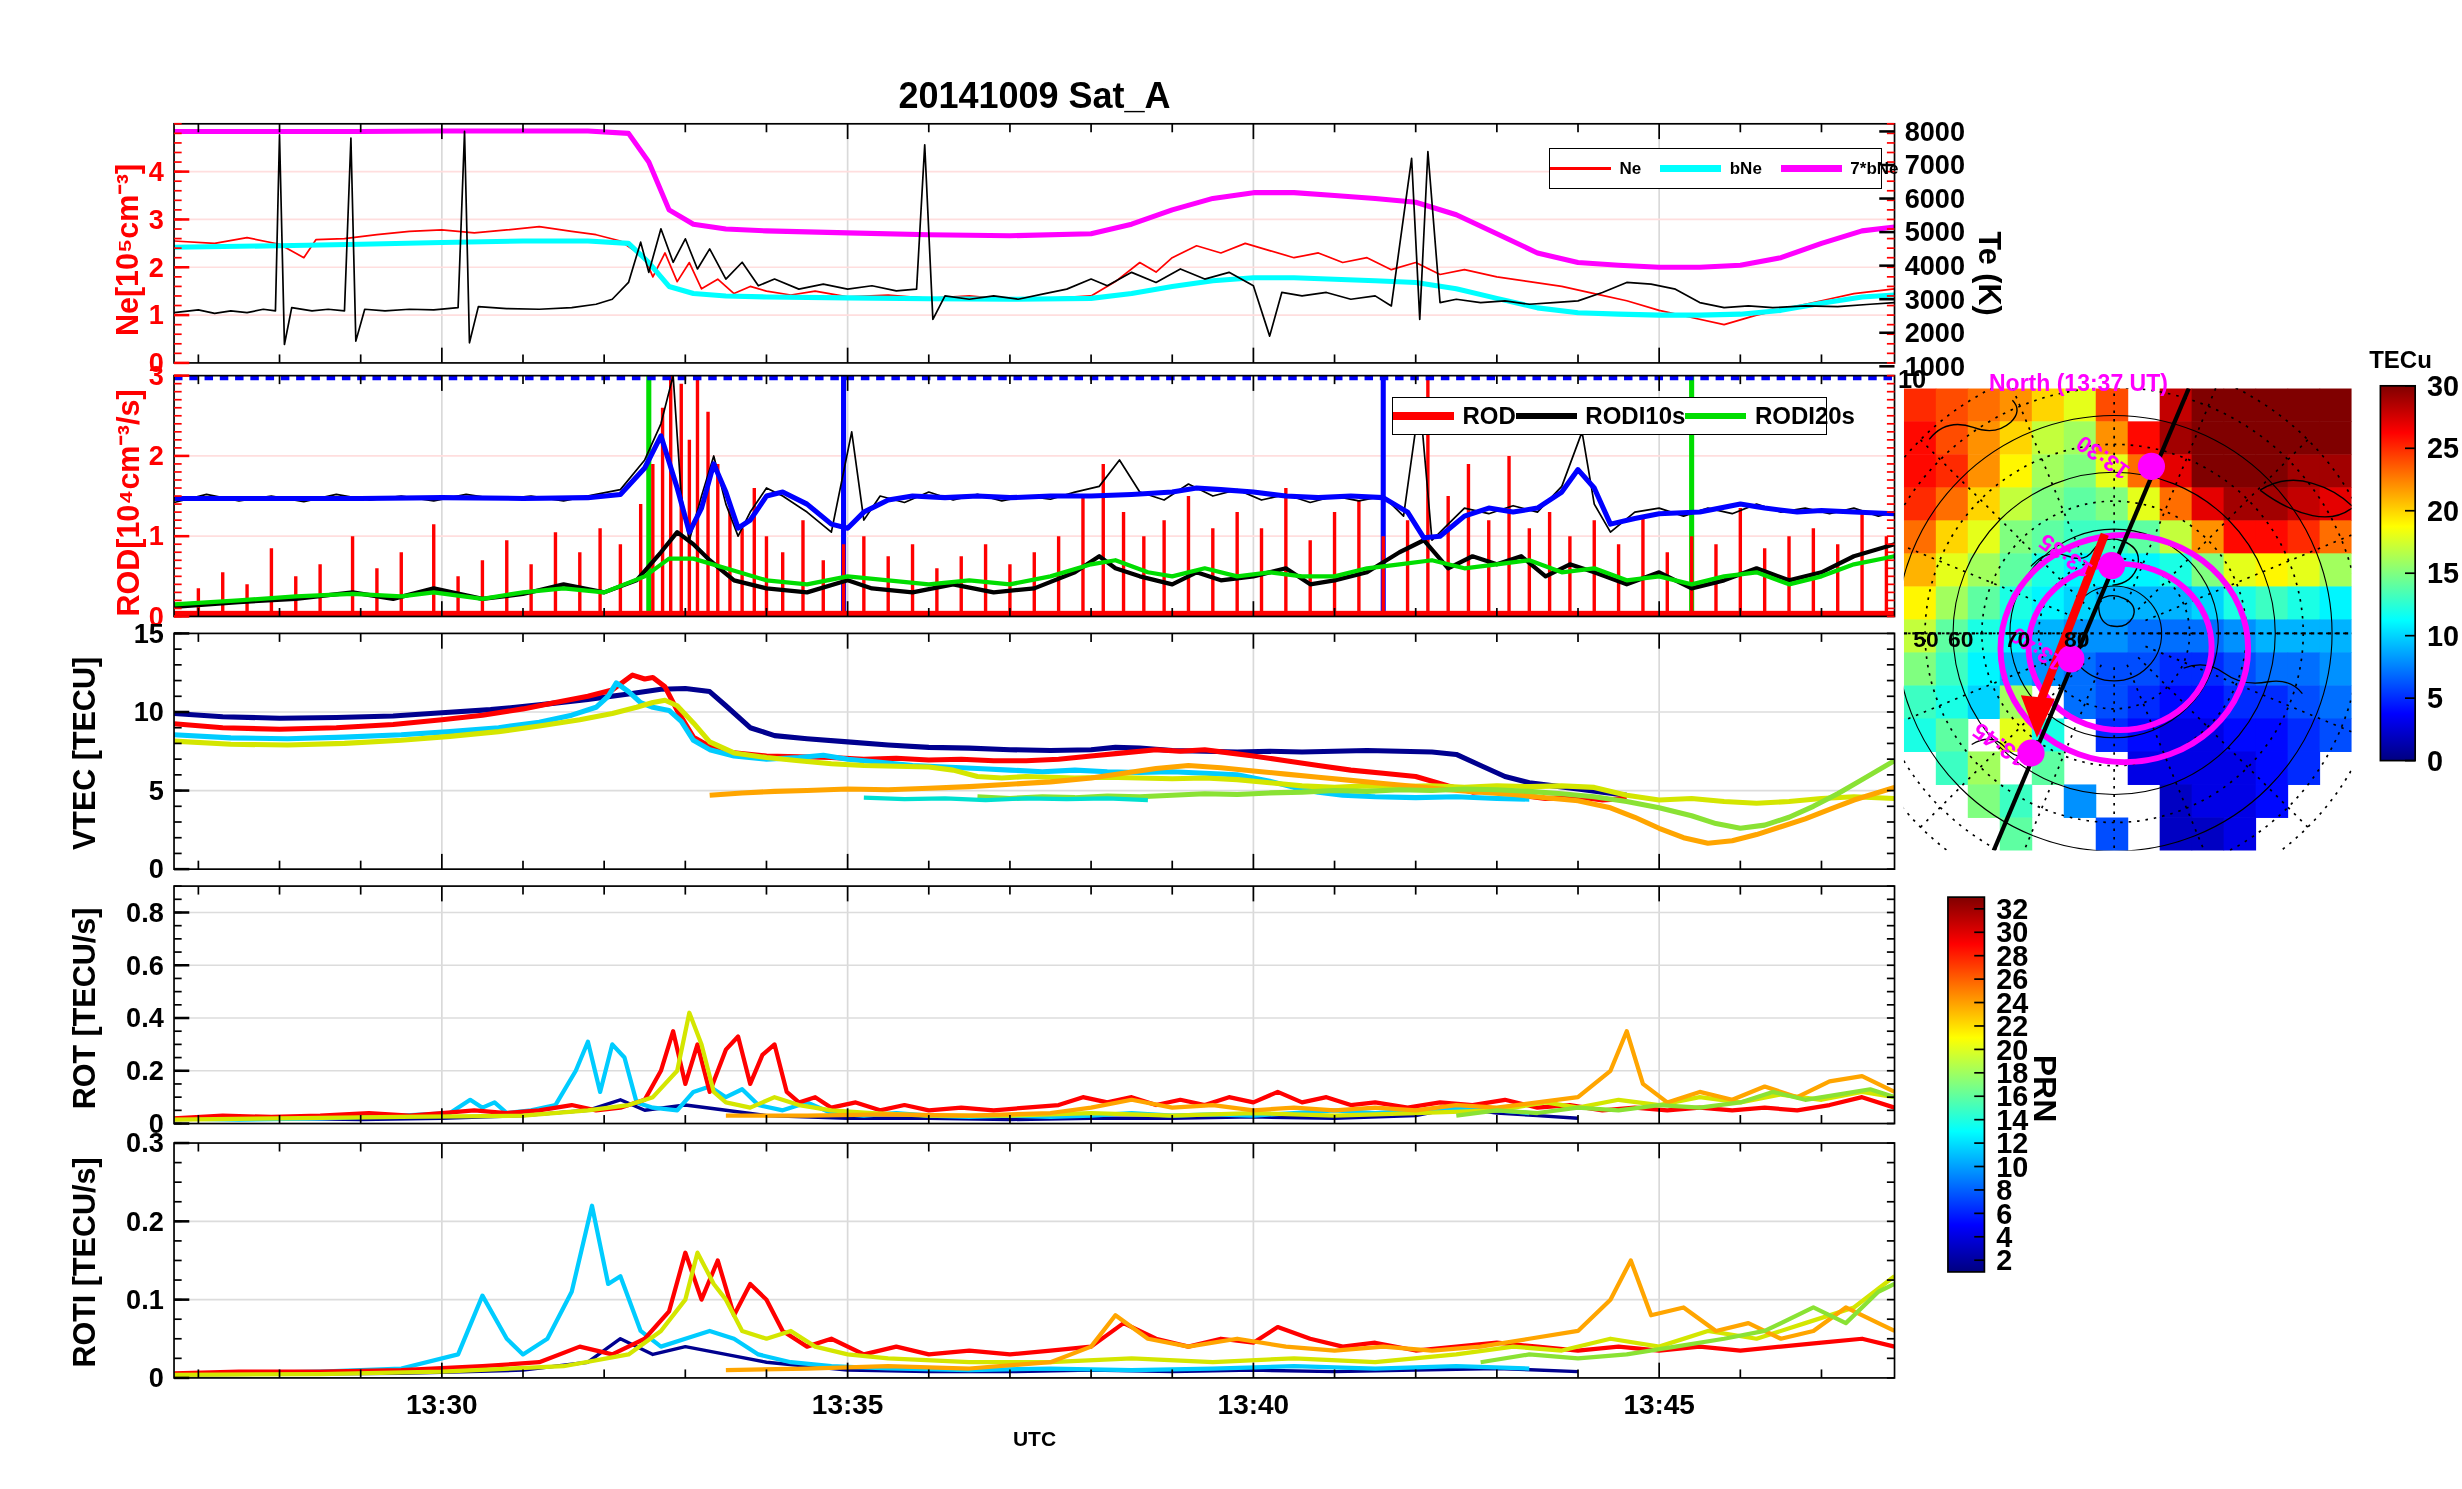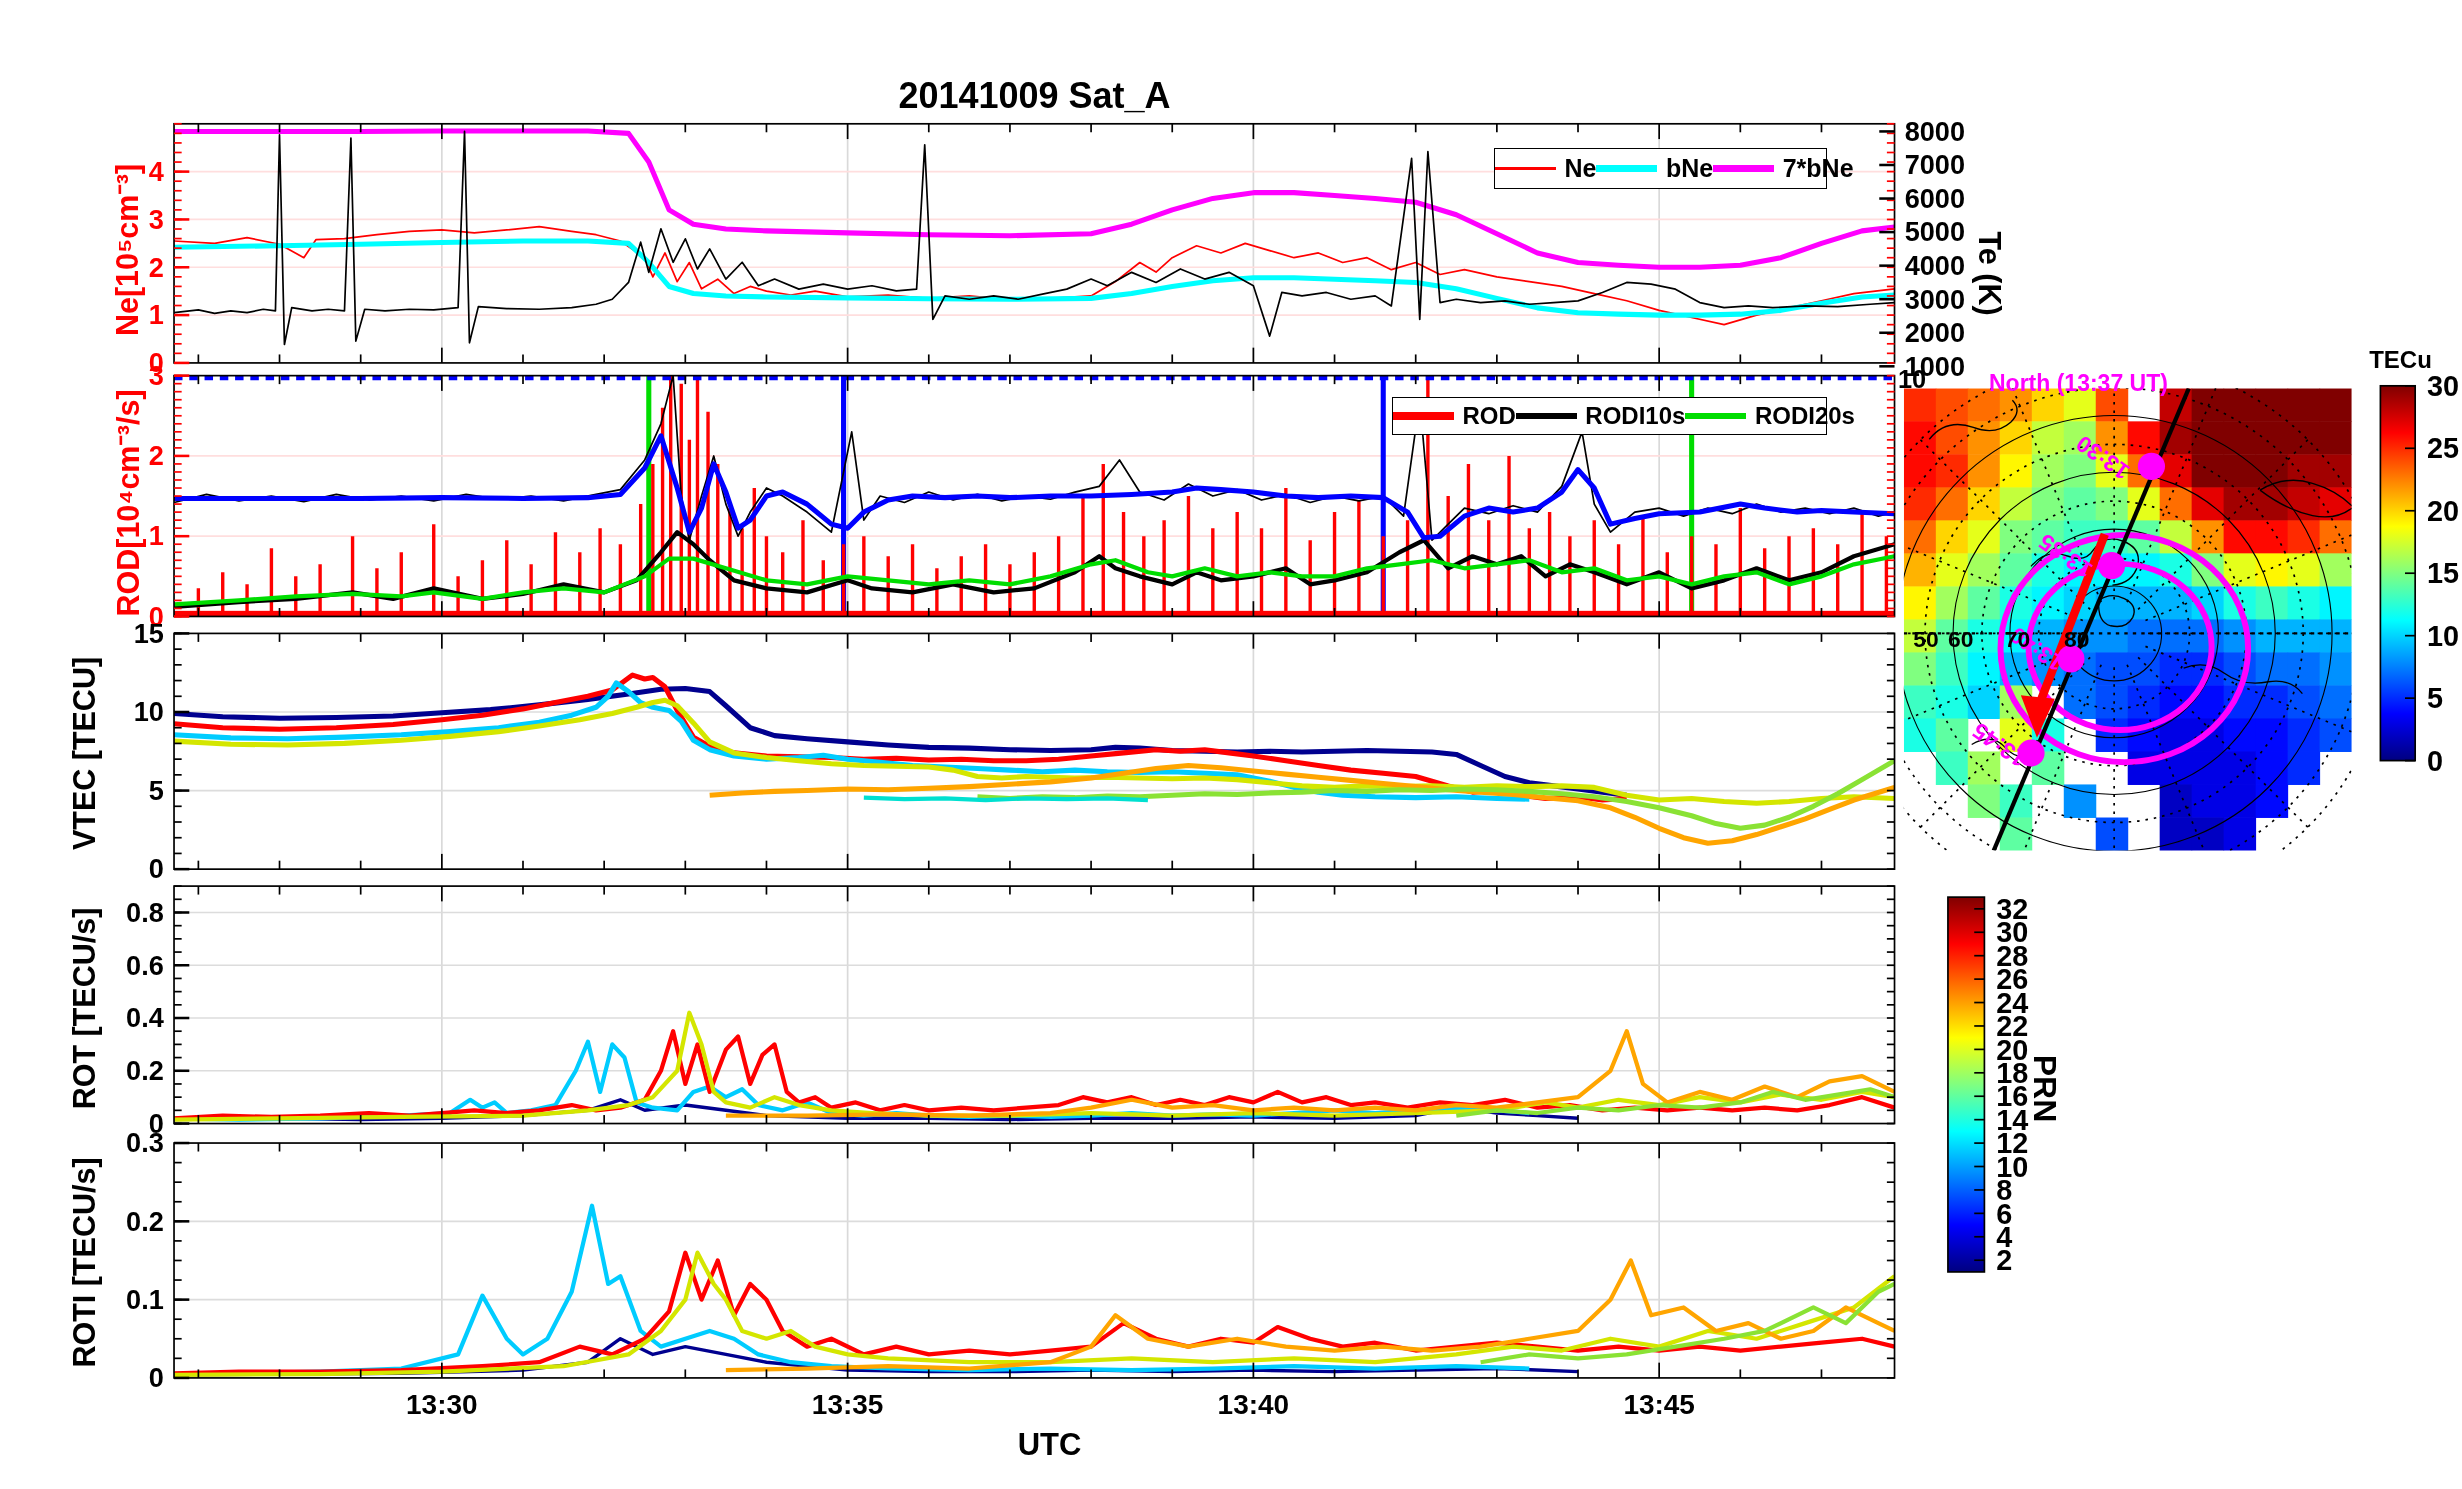--- a/index.html
+++ b/index.html
@@ -1003,23 +1003,23 @@
 
   <div class="lbl" style="left:174px;top:75px;width:1721px;text-align:center;font-size:36px;">20141009  Sat_A</div>
 
   <div class="lbl rot-l" style="left:-27px;top:229px;width:305px;text-align:center;font-size:30.5px;color:#ff0000;">Ne[10⁵cm⁻³]</div>
   <div class="lbl rot-l" style="left:-34px;top:482px;width:322px;text-align:center;font-size:30.5px;color:#ff0000;">ROD[10⁴cm⁻³/s]</div>
   <div class="lbl rot-l" style="left:-68px;top:736px;width:305px;text-align:center;font-size:30.5px;">VTEC [TECU]</div>
   <div class="lbl rot-l" style="left:-68px;top:991px;width:305px;text-align:center;font-size:30.5px;">ROT [TECU/s]</div>
   <div class="lbl rot-l" style="left:-68px;top:1245px;width:305px;text-align:center;font-size:30.5px;">ROTI [TECU/s]</div>
   <div class="lbl rot-r" style="left:1921px;top:256px;width:136px;text-align:center;font-size:30.5px;">Te (K)</div>
   <div class="lbl" style="left:1898px;top:365px;font-size:25.4px;">10</div>
-  <div class="lbl" style="left:189px;top:1427px;width:1721px;text-align:center;font-size:31px;">UTC</div>
+  <div class="lbl" style="left:174px;top:1427px;width:1721px;text-align:center;font-size:21px;">UTC</div>
 
-  <div class="legend" style="left:1494px;top:148px;width:331px;height:39px;font-size:25px;">
+  <div class="legend" style="left:1549px;top:148px;width:331px;height:39px;font-size:17px;gap:19px;">
     <span class="item">
         <span class="sw" style="background: rgb(255, 0, 0); height: 2.5px;"></span>
         <span>Ne</span>
       </span>
     <span class="item">
         <span class="sw" style="background: rgb(0, 255, 255); height: 7.6px;"></span>
         <span>bNe</span>
       </span>
     <span class="item">
         <span class="sw" style="background: rgb(255, 0, 255); height: 7.6px;"></span>

